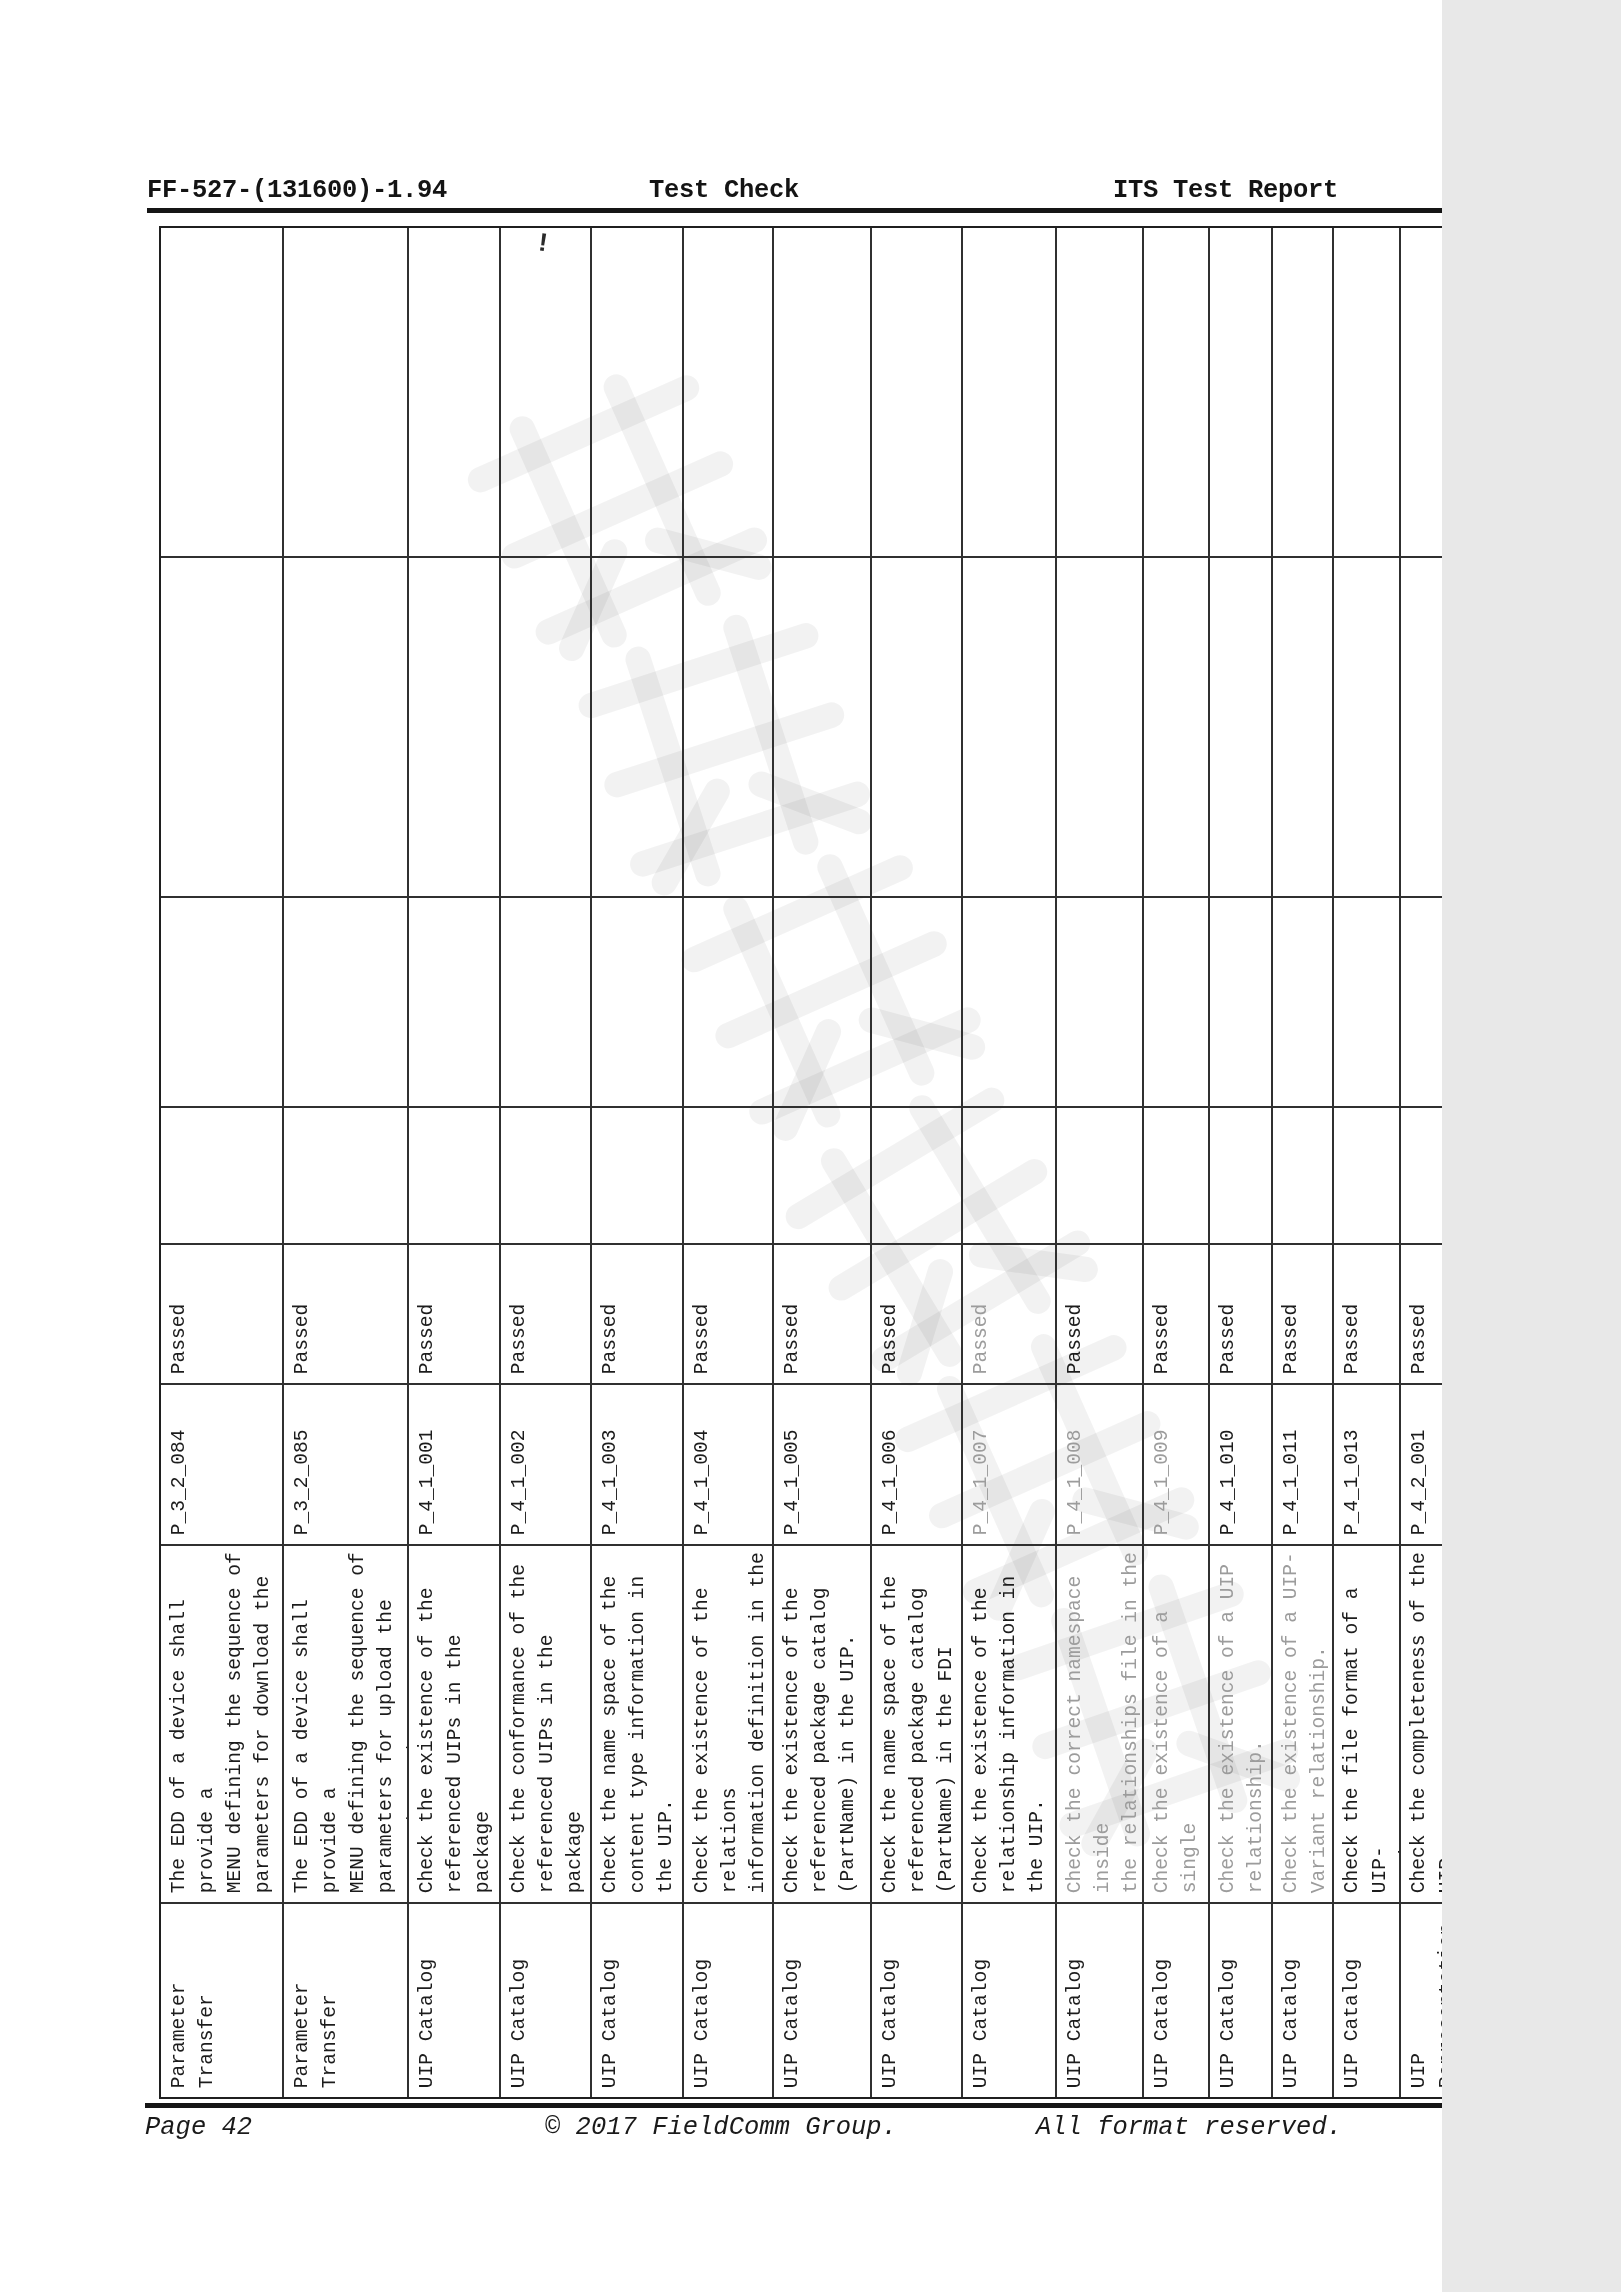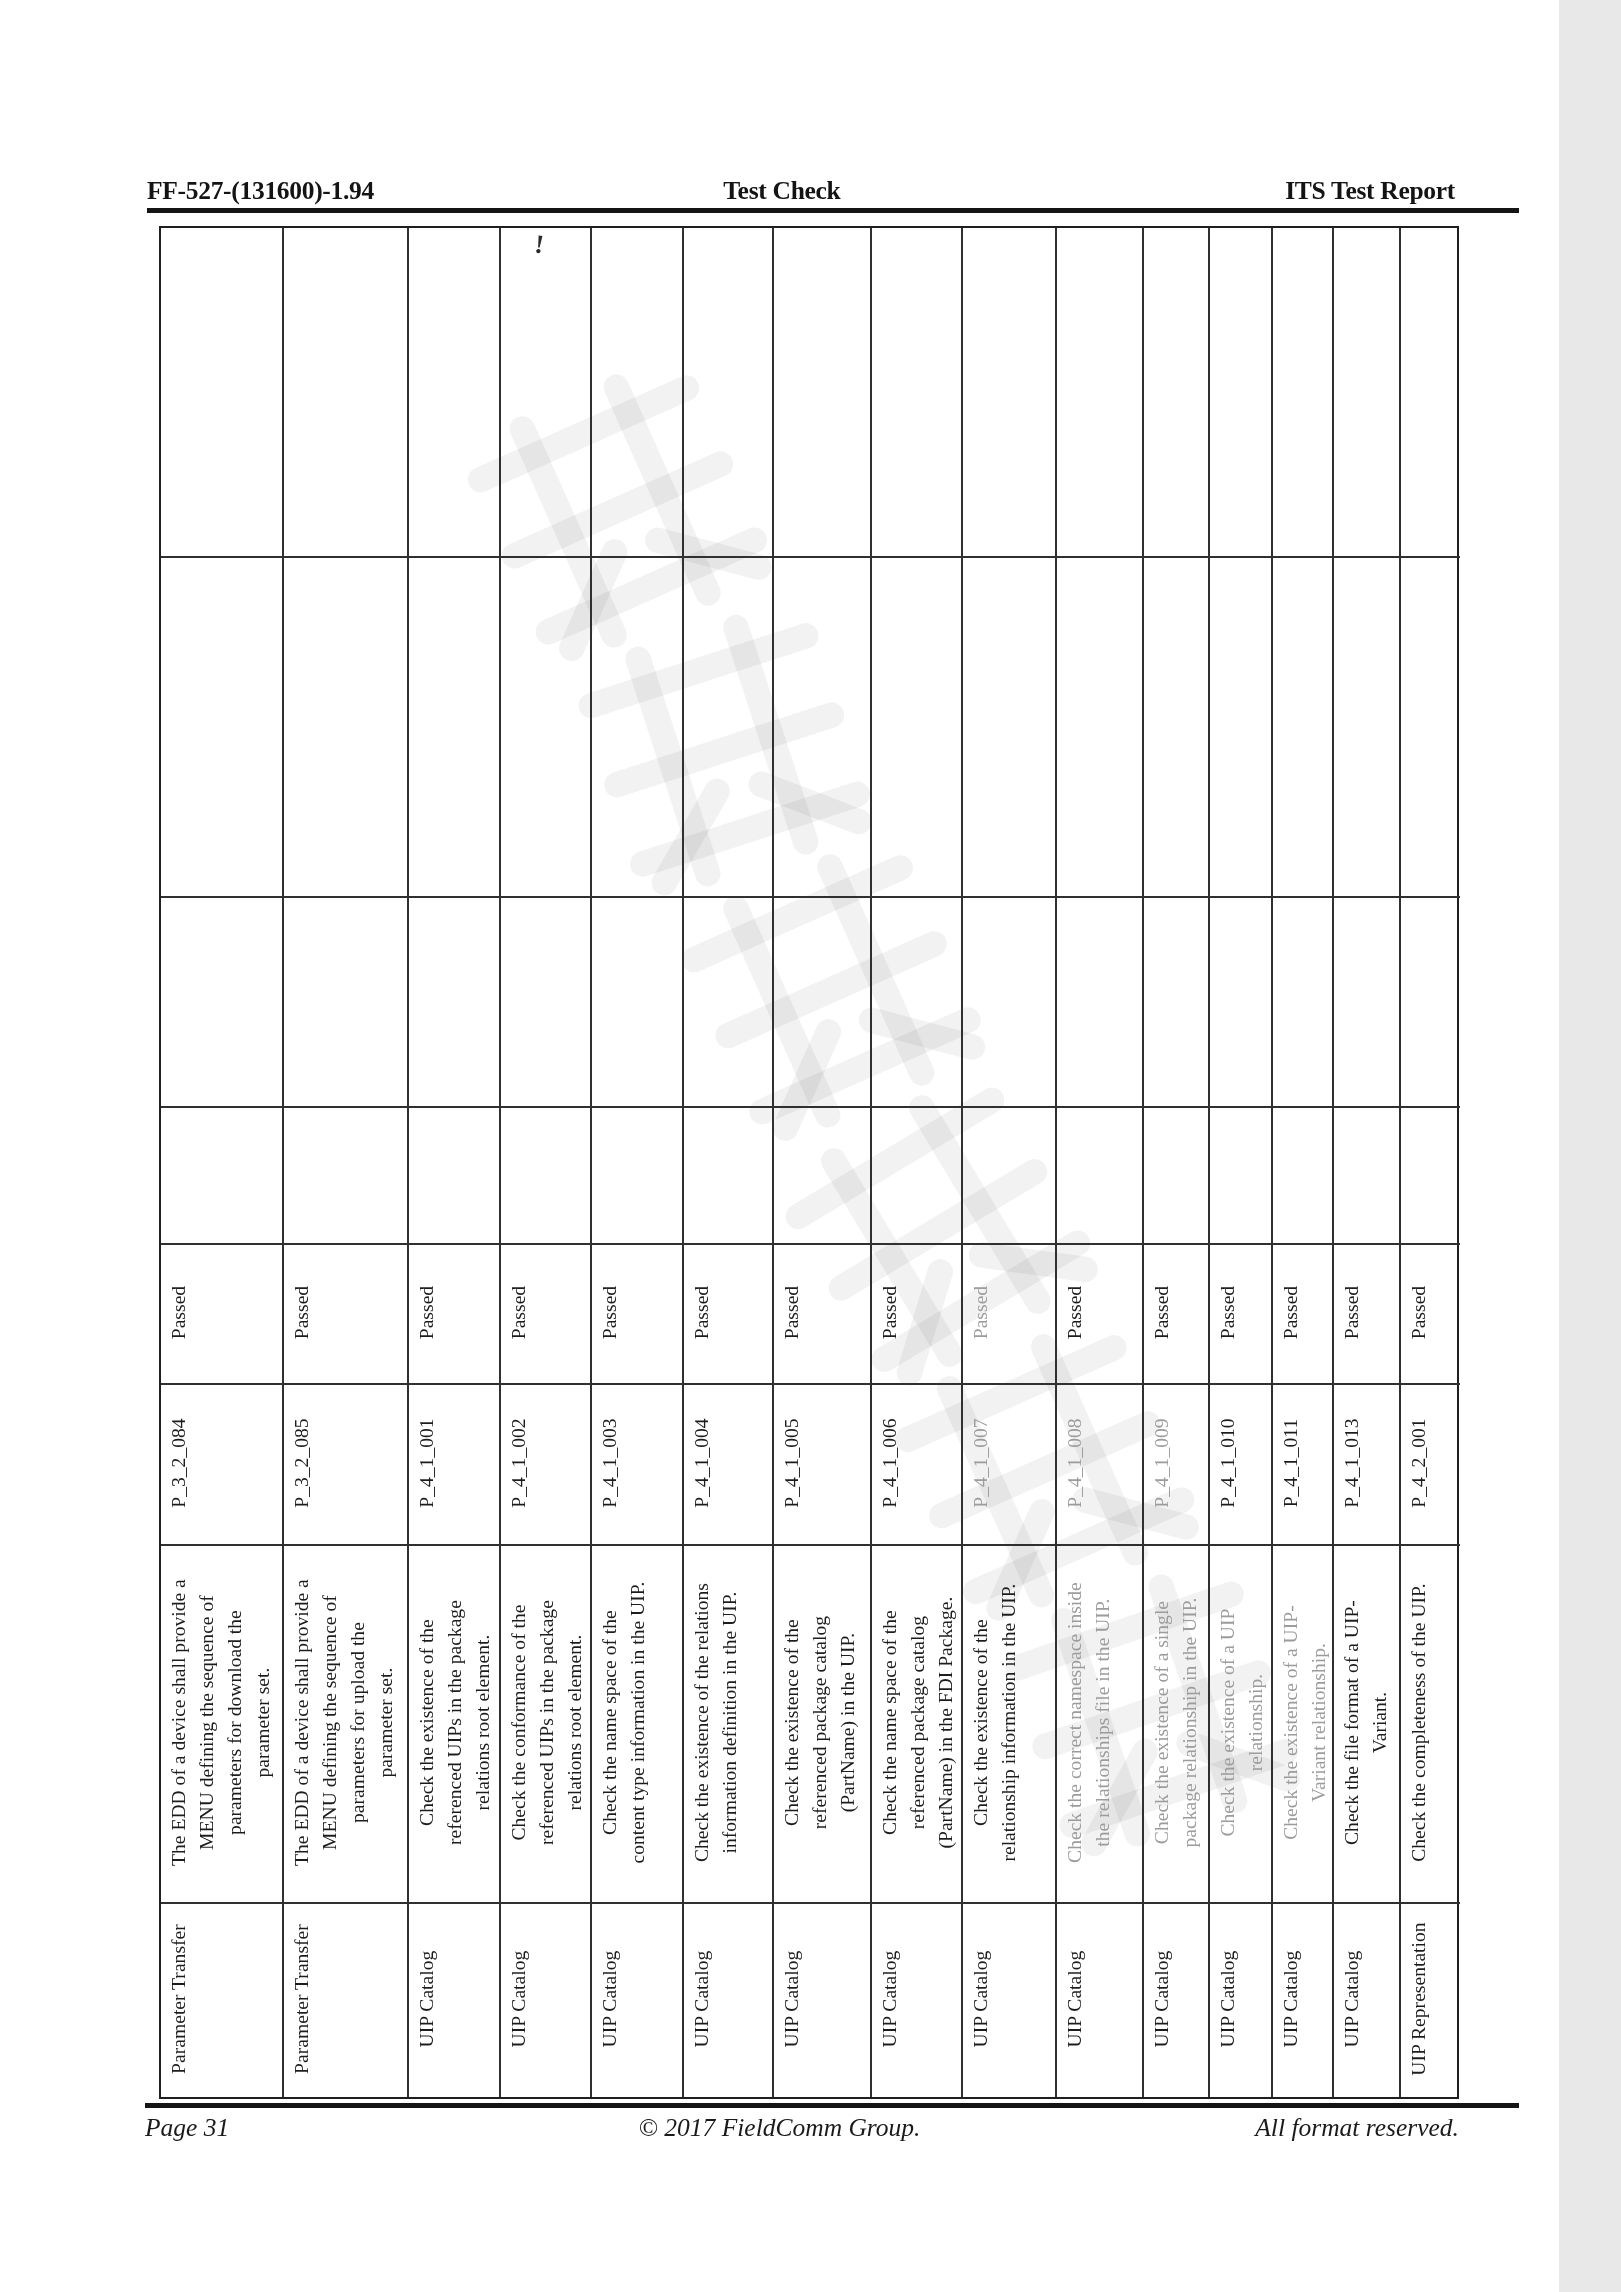--- a/index.html
+++ b/index.html
@@ -1,18 +1,18 @@
 <!DOCTYPE html>
 <html><head>
 <meta charset="utf-8">
 <style>
   html,body{margin:0;padding:0;background:#e8e8e8;}
   .page{
-    position:relative; width:1559px; height:2293px; background:#ffffff;
-    overflow:hidden; font-family:Liberation Serif, serif; color:#1c1c1c;text-align:center;
+    position:relative; width:1442px; height:2293px; background:#ffffff;
+    overflow:hidden; font-family:Liberation Mono, monospace; color:#1c1c1c;
   }
   
   .hdr-text{position:absolute; top:176px; font-size:25.5px; font-weight:bold; letter-spacing:-0.3px; color:#141414; white-space:nowrap;}
   .hdr-left{left:147px;}
   .hdr-center{left:50%; transform:translateX(-48%);}
   .hdr-right{right:104px;}
   .hdr-rule{position:absolute; top:208px; left:147px; width:1372px; height:4.9px; background:#151515;}
   .ftr-rule{position:absolute; top:2103px; left:145px; width:1374px; height:4.9px; background:#151515;}
   .ftr-text{position:absolute; top:2113px; font-size:25.5px; font-style:italic; color:#1a1a1a; white-space:nowrap;}
   .ftr-left{left:145px;}
@@ -241,18 +241,18 @@
         <div class="t-cell" style="width: 161px;">P_4_2_001</div>
         <div class="t-cell" style="width: 140px;">Passed</div>
         <div class="t-cell" style="width: 137px;"></div>
         <div class="t-cell" style="width: 210px;"></div>
         <div class="t-cell" style="width: 340px;"></div>
         <div class="t-cell" style="width: 332px;"></div>
       </div>
     </div>
 
   <div class="ftr-rule"></div>
-  <div class="ftr-text ftr-left">Page 31</div>
+  <div class="ftr-text ftr-left">Page 42</div>
   <div class="ftr-text ftr-center">© 2017 FieldComm Group.</div>
   <div class="ftr-text ftr-right">All format reserved.</div>
 
 </div>
 
 
 </body></html>

